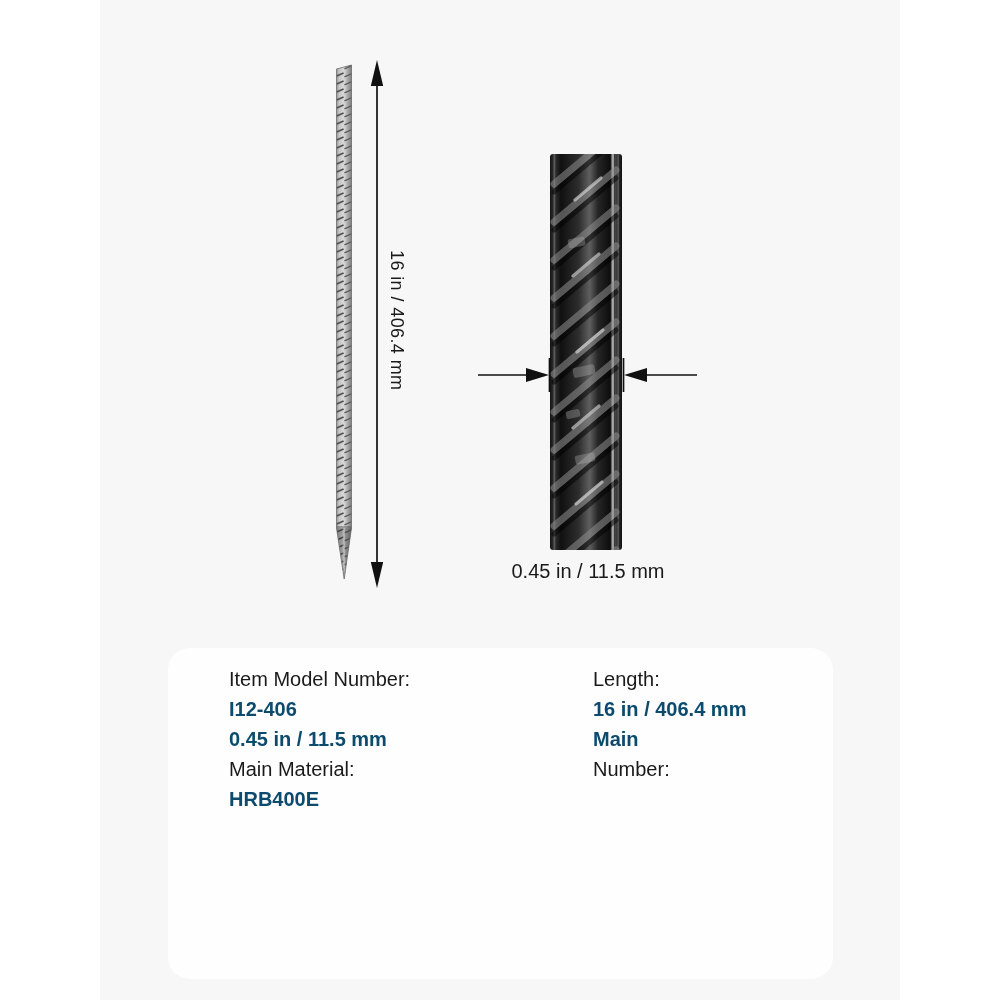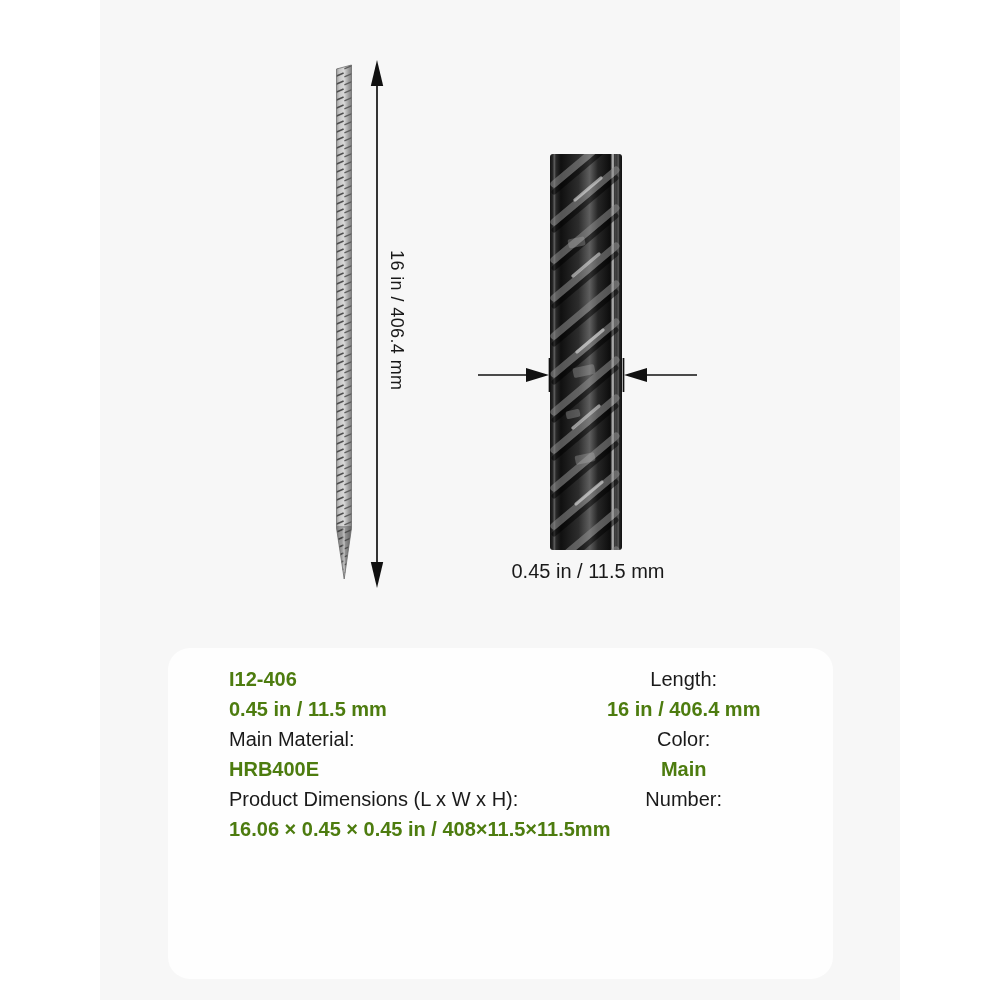--- a/index.html
+++ b/index.html
@@ -27,23 +27,23 @@
     text-align:center; font-size:20px; color:#191919; white-space:nowrap;
   }
 
   
   .panel {
     position:absolute; left:68px; top:648px; width:665px; height:331px;
     background:#fefefe; border-radius:22px;
   }
   .col { position:absolute; top:16px; white-space:nowrap; }
   .col-left  { left:61px; }
-  .col-right { left:439px;text-align:center; }
+  .col-right { left:425px; }
   .pair .label { font-size:20px; line-height:30px; color:#1a1a1a; }
-  .pair .value { font-size:20px; line-height:30px; color:#4d7c0f; font-weight:bold; }
+  .pair .value { font-size:20px; line-height:30px; color:#0c4a6e; font-weight:bold; }
 </style>
 </head>
 <body>
 
 <div class="canvas">
 
   <svg class="abs" style="left:234px; top:62px;" width="20" height="522" viewBox="0 0 20 522">
     <defs>
       <linearGradient id="sg" x1="0" y1="0" x2="1" y2="0">
         <stop offset="0" stop-color="#979797"></stop>
@@ -156,42 +156,38 @@
     <polygon points="146,23 169,16 169,30" fill="#111"></polygon>
     <line x1="166" y1="23" x2="219" y2="23" stroke="#111" stroke-width="1.7"></line>
   </svg>
 
   <div class="d-label">0.45 in / 11.5 mm</div>
 
   <div class="panel">
 
     <div class="col col-left">
       <div class="pair">
+        <div class="label">Item Model Number:</div>
         <div class="value">I12-406</div>
       </div>
       <div class="pair">
         <div class="value">0.45 in / 11.5 mm</div>
       </div>
       <div class="pair">
         <div class="label">Main Material:</div>
         <div class="value">HRB400E</div>
       </div>
-      <div class="pair">
-        <div class="label">Product Dimensions (L x W x H):</div>
-        <div class="value">16.06 × 0.45 × 0.45 in / 408×11.5×11.5mm</div>
-      </div>
     </div>
 
     <div class="col col-right">
       <div class="pair">
         <div class="label">Length:</div>
         <div class="value">16 in / 406.4 mm</div>
       </div>
       <div class="pair">
-        <div class="label">Color:</div>
         <div class="value">Main</div>
       </div>
       <div class="pair">
         <div class="label">Number:</div>
       </div>
     </div>
 
   </div>
 </div>
 

